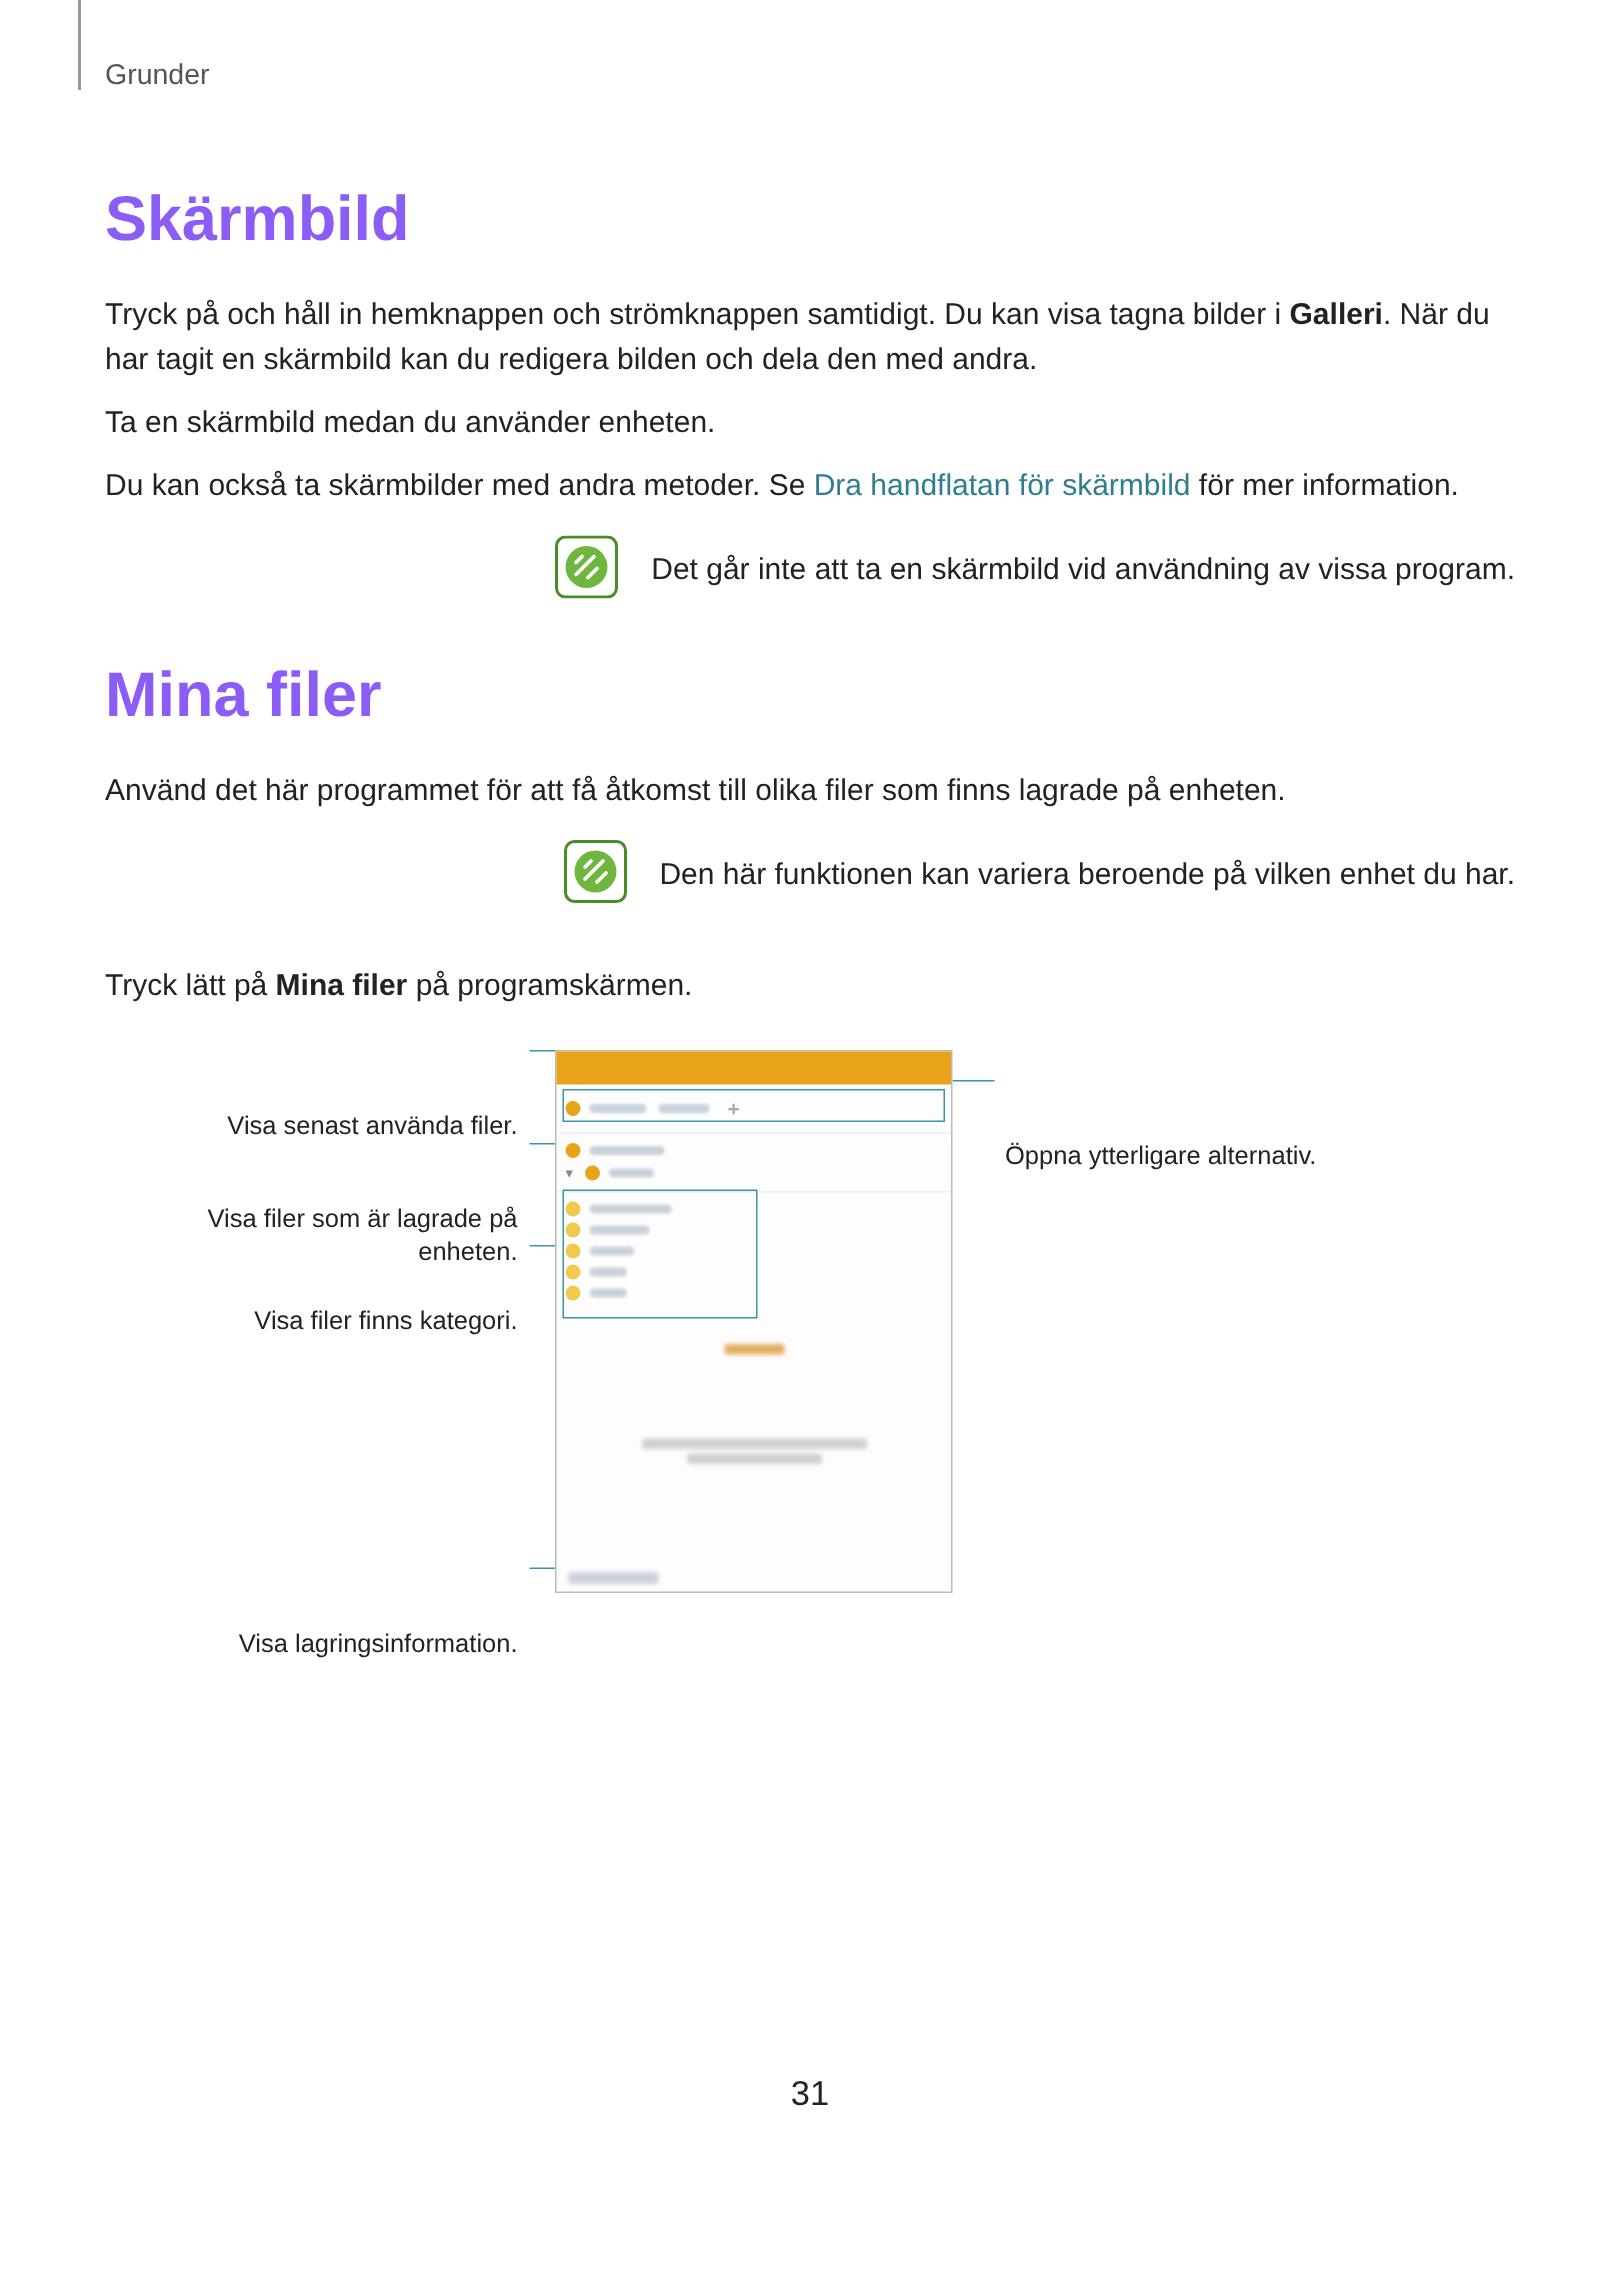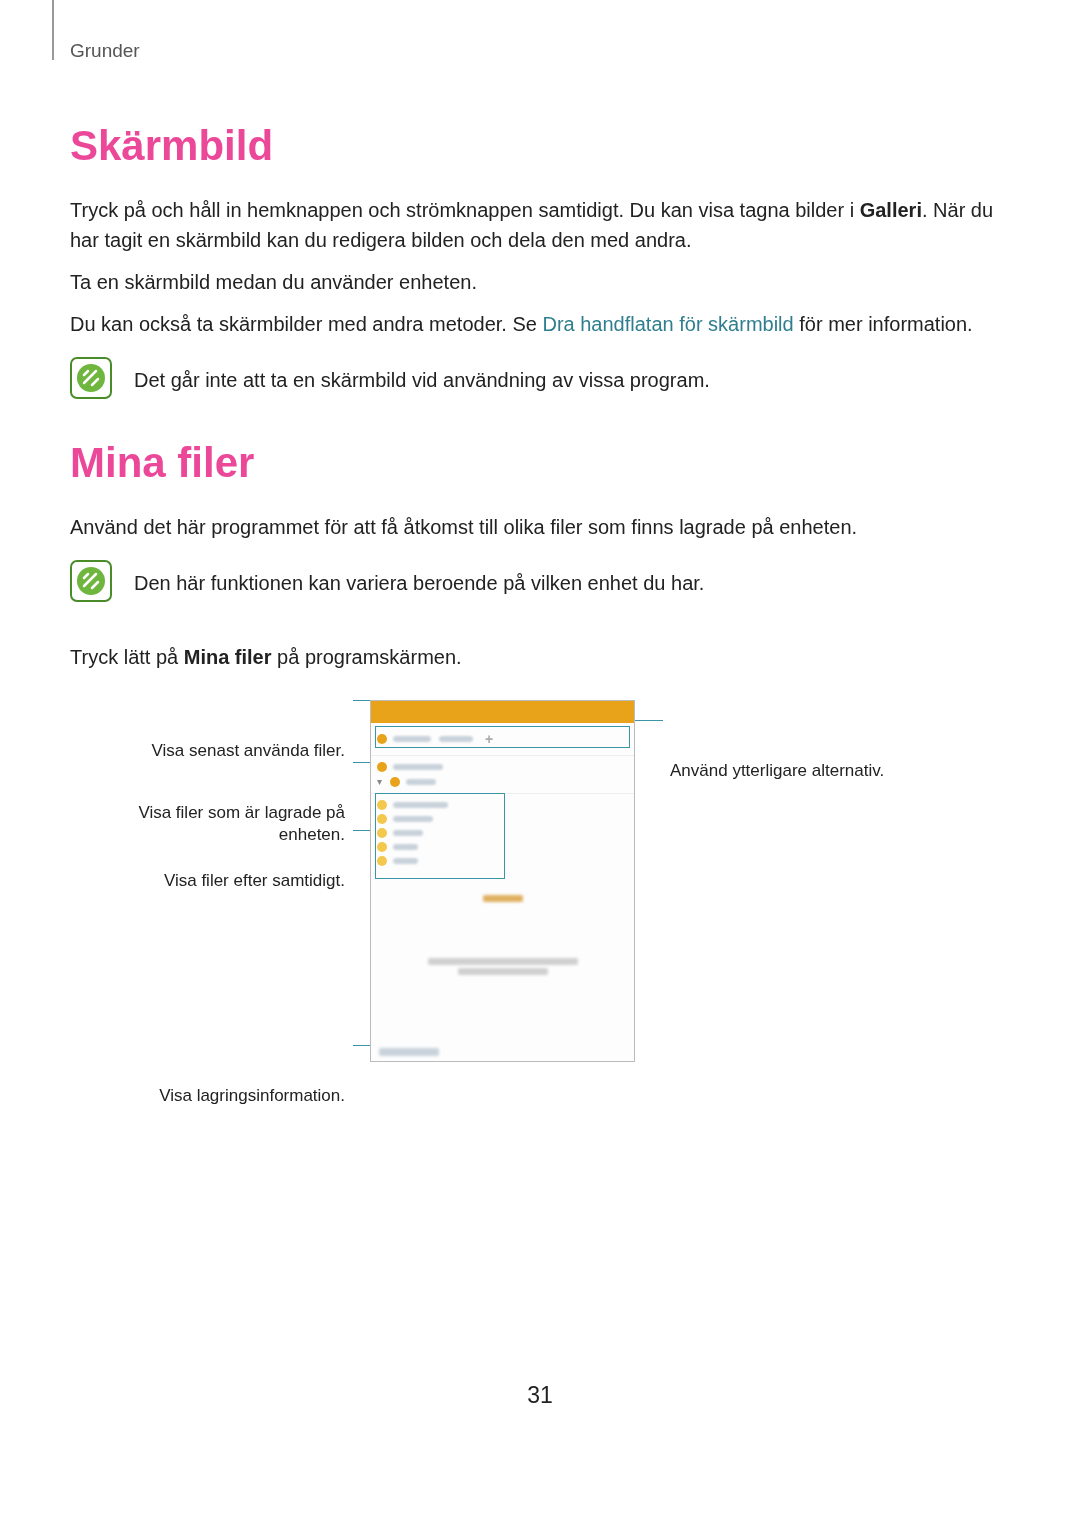--- a/index.html
+++ b/index.html
@@ -22,39 +22,40 @@
     height: 60px;
     background: #999;
   }
   .breadcrumb {
     font-size: 19px;
     color: #555;
     margin-bottom: 60px;
   }
   h1 {
     font-size: 42px;
-    color: #ec4899;
+    color: #8b5cf6;
     font-weight: bold;
     margin: 0 0 25px 0;
   }
   p {
     font-size: 20px;
     line-height: 1.5;
     margin: 0 0 12px 0;
   }
   a.link {
     color: #2f7e8f;
     text-decoration: none;
   }
   .bold { font-weight: bold; }
   .note-row {
     display: flex;
     align-items: flex-start;
     gap: 22px;
     margin: 18px 0 40px 0;
+    justify-content: flex-end;
   }
   .note-icon {
     width: 42px;
     height: 42px;
     flex-shrink: 0;
   }
   .note-icon svg { width: 42px; height: 42px; }
   .note-text {
     font-size: 20px;
     line-height: 1.5;
@@ -222,27 +223,27 @@
   <div class="diagram">
 
     <div class="callout" style="left:65px; top:0; text-align:right; width:210px;">Visa senast använda filer.</div>
     <div class="connector h-line" style="left:283px; top:8px; width:30px;"></div>
     <div class="connector v-line" style="left:313px; top:8px; height:28px;"></div>
 
     <div class="callout" style="left:40px; top:62px; text-align:right; width:235px; white-space:pre-line;">Visa filer som är lagrade på
 enheten.</div>
     <div class="connector h-line" style="left:283px; top:70px; width:27px;"></div>
 
-    <div class="callout" style="left:78px; top:130px; text-align:right; width:197px;">Visa filer efter samtidigt.</div>
+    <div class="callout" style="left:78px; top:130px; text-align:right; width:197px;">Visa filer finns kategori.</div>
     <div class="connector h-line" style="left:283px; top:138px; width:20px;"></div>
 
     <div class="callout" style="left:78px; top:345px; text-align:right; width:197px;">Visa lagringsinformation.</div>
     <div class="connector h-line" style="left:283px; top:353px; width:20px;"></div>
 
-    <div class="callout" style="left:600px; top:20px;">Använd ytterligare alternativ.</div>
+    <div class="callout" style="left:600px; top:20px;">Öppna ytterligare alternativ.</div>
     <div class="connector h-line" style="left:563px; top:28px; width:30px;"></div>
     <div class="connector v-line" style="left:563px; top:18px; height:10px;"></div>
 
     <div class="phone">
       <div class="ph-header"></div>
 
       <div class="ph-section" style="display:flex; align-items:center; gap:8px; height:24px;">
         <div class="ph-row" style="flex:0 0 auto;">
           <div class="dot orange"></div>
           <div class="bar" style="width:38px;"></div>

